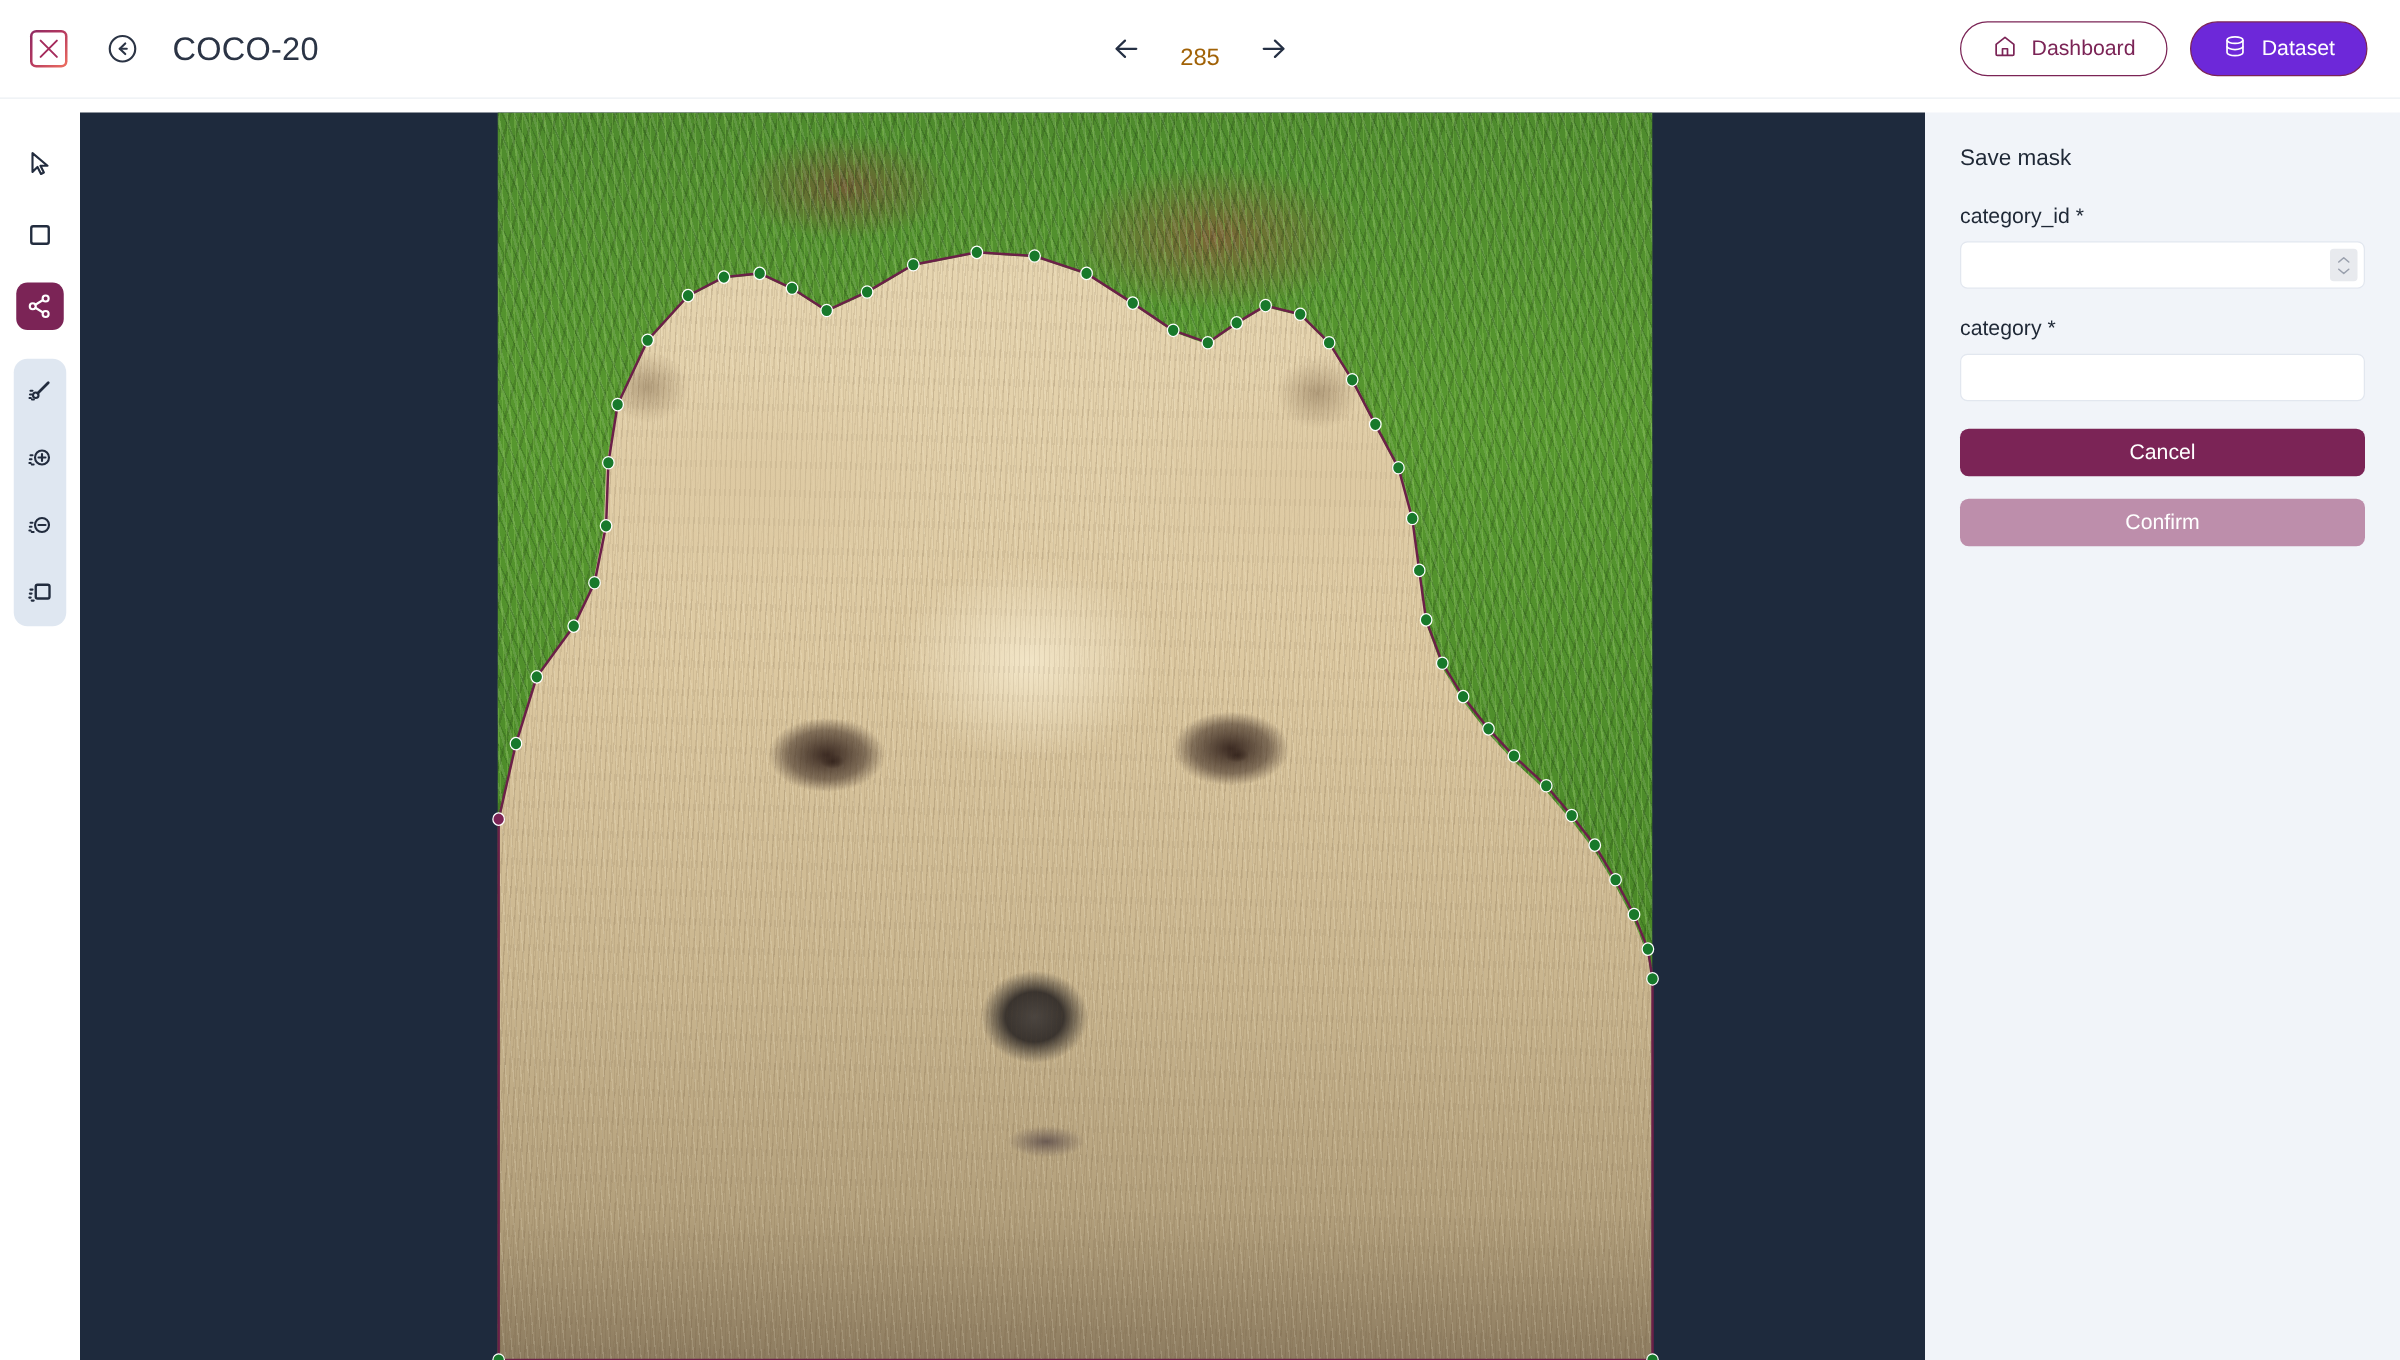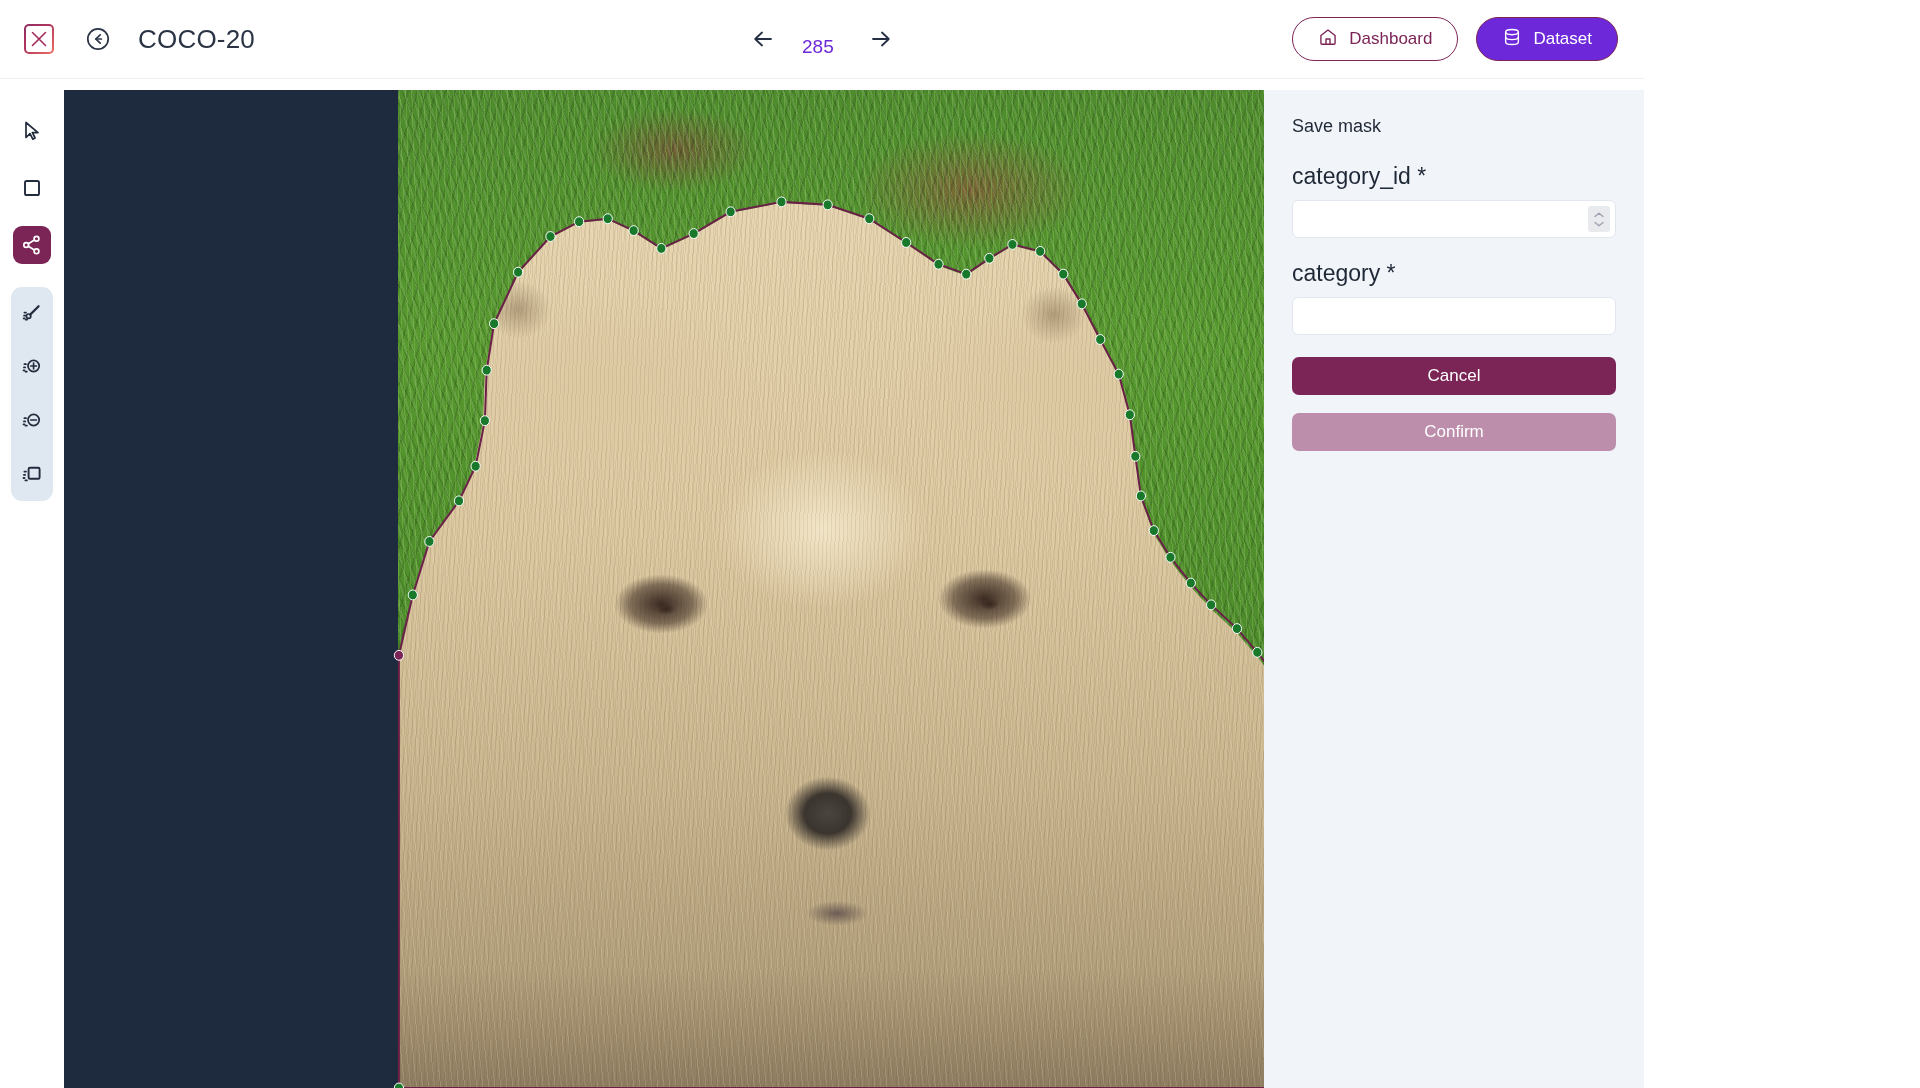--- a/index.html
+++ b/index.html
@@ -4,21 +4,21 @@
 <style>
   * { margin:0; padding:0; box-sizing:border-box; }
   html,body { width:1920px; height:1088px; overflow:hidden; }
   body {
     font-family:"Liberation Sans", sans-serif;
     background:#ffffff;
     color:#20293b;
   }
 
   
-  #app { width:1644px; height:1088px; display:flex; flex-direction:column; }
+  #app { width:1920px; height:1088px; display:flex; flex-direction:column; }
   .header {
     height:79px; min-height:79px;
     background:#ffffff;
     display:flex; align-items:center;
     position:relative;
     border-bottom:1px solid #eceff4;
   }
   .hdr-left { display:flex; align-items:center; gap:20px; padding-left:24px; }
   .logo-box {
     width:30px; height:30px; border-radius:5px;
@@ -36,21 +36,21 @@
     display:flex; align-items:center; justify-content:center;
     cursor:pointer; margin-left:10px;
   }
   .page-title { font-size:26px; font-weight:400; color:#2b3445; letter-spacing:.2px; margin-left:6px;}
 
   .hdr-center {
     position:absolute; left:50%; transform:translateX(-50%);
     display:flex; align-items:center; gap:26px;
   }
   .nav-arrow { width:26px; height:26px; display:flex; align-items:center; justify-content:center; cursor:pointer;}
-  .frame-num { font-size:19px; color:#6d28d9; min-width:40px; text-align:left;margin-top:16px; }
+  .frame-num { font-size:19px; color:#a16207; min-width:40px; text-align:center;margin-top:16px; }
 
   .hdr-right {
     margin-left:auto; display:flex; gap:18px; padding-right:26px;
   }
   .pill {
     height:44px; border-radius:22px;
     display:flex; align-items:center; gap:11px;
     padding:0 25px; font-size:17px; cursor:pointer;
     white-space:nowrap;
   }
@@ -147,21 +147,21 @@
 
   
   .poly-svg { position:absolute; inset:0; width:100%; height:100%; overflow:visible; }
 
   
   .panel {
     width:380px; min-width:380px; background:#f1f4f9;
     padding:26px 28px 0 28px;
   }
   .panel-title { font-size:18px; color:#1f2836; margin-bottom:26px; }
-  .field-label { font-size:23px; color:#1f2836; margin-bottom:10px; }
+  .field-label { font-size:17px; color:#1f2836; margin-bottom:10px; }
   .field { margin-bottom:22px; }
   .input-wrap { position:relative; }
   .txt-input {
     width:100%; height:38px; border:1px solid #e2e7ef; border-radius:6px;
     background:#ffffff; font-size:16px; color:#1f2836;
     padding:0 36px 0 12px; font-family:"Liberation Sans", sans-serif;
     outline:none;
   }
   .spinner {
     position:absolute; right:6px; top:50%; transform:translateY(-50%);

